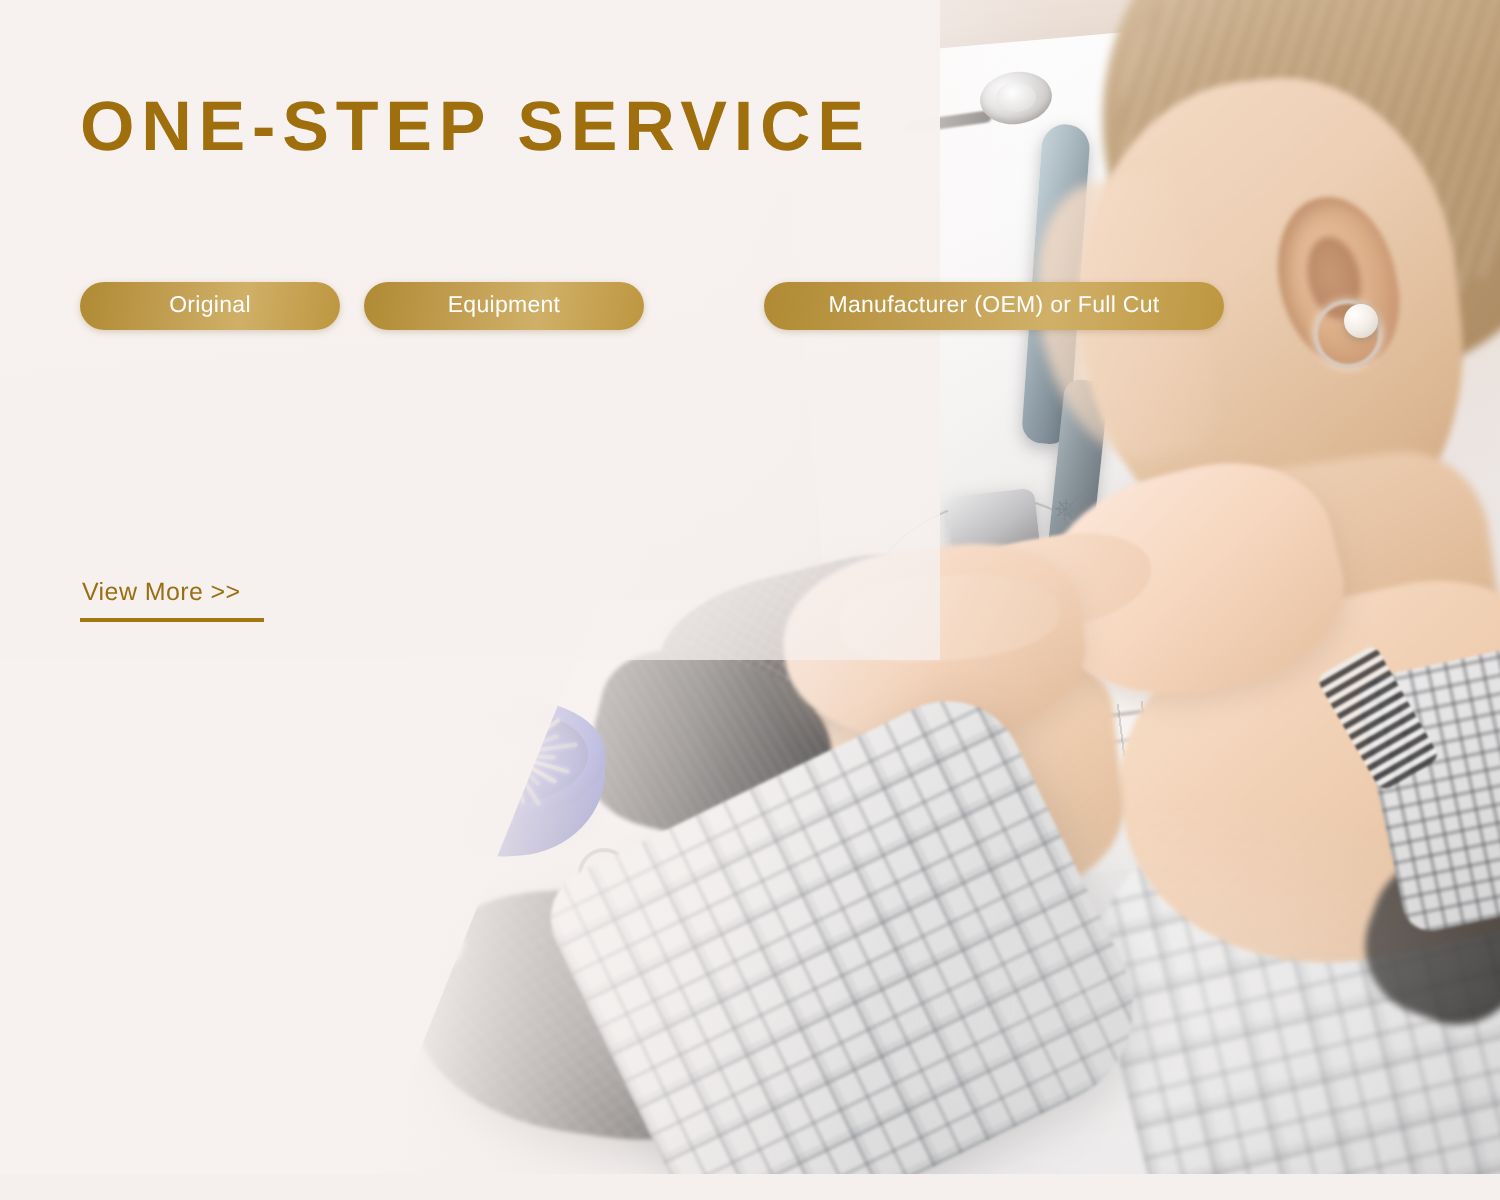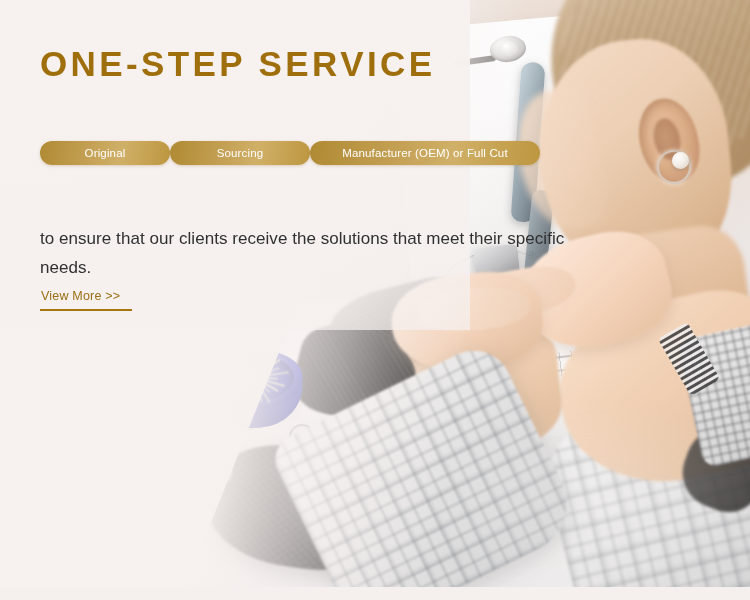--- a/index.html
+++ b/index.html
@@ -410,33 +410,33 @@
     font-size:35px; font-weight:bold; letter-spacing:3.4px;
     color:#9e6f0c; white-space:nowrap;
     font-family:"Liberation Sans", sans-serif;
   }
   .subtitle {
     position:absolute; left:40px; top:101px;
     font-size:17px; color:#2e2e2e; letter-spacing:.1px; white-space:nowrap;
   }
 
   .pill-rows { position:absolute; left:40px; top:141px; width:560px; }
-  .pill-row { display:flex; margin-bottom:12px; }
+  .pill-row { display:flex; gap:12px; margin-bottom:12px; }
   .pill {
     height:24px; line-height:24px;
     border-radius:12px;
     padding:0 18px;
     color:#ffffff; font-size:11.5px; letter-spacing:.15px;
     text-align:center; white-space:nowrap;
     background:linear-gradient(100deg,#b08a33 0%,#c3a054 38%,#d0b068 62%,#bd963f 100%);
     box-shadow:0 1px 3px rgba(130,100,40,.25);
   }
   .pill-1 { min-width:130px; }
   .pill-2 { min-width:140px; }
-  .pill-3 { min-width:230px; }
+  .pill-3 { min-width:230px;margin-left:48px; }
   .pill-4 { min-width:186px; }
   .pill-5 { min-width:196px; }
 
   .body-text {
     position:absolute; left:40px; top:224px; width:540px;
     font-size:17px; line-height:29px; color:#313131; letter-spacing:.05px;
   }
 
   .view-more {
     position:absolute; left:41px; top:289px;
@@ -551,24 +551,23 @@
   <div class="overlay-top"></div>
 
   <div class="content">
 
     <div class="headline">ONE-STEP SERVICE</div>
 
 
     <div class="pill-rows">
       <div class="pill-row">
         <div class="pill pill-1">Original</div>
-        <div class="pill pill-2">Sourcing</div>
+        <div class="pill pill-2">Equipment</div>
         <div class="pill pill-3">Manufacturer (OEM) or Full Cut</div>
       </div>
     </div>
 
-    <div class="body-text">to ensure that our clients receive the solutions that meet their specific needs.</div>
 
     <div class="view-more">View More &gt;&gt;</div>
     <div class="view-more-rule"></div>
 
   </div>
 </div>
 
 </body></html>

